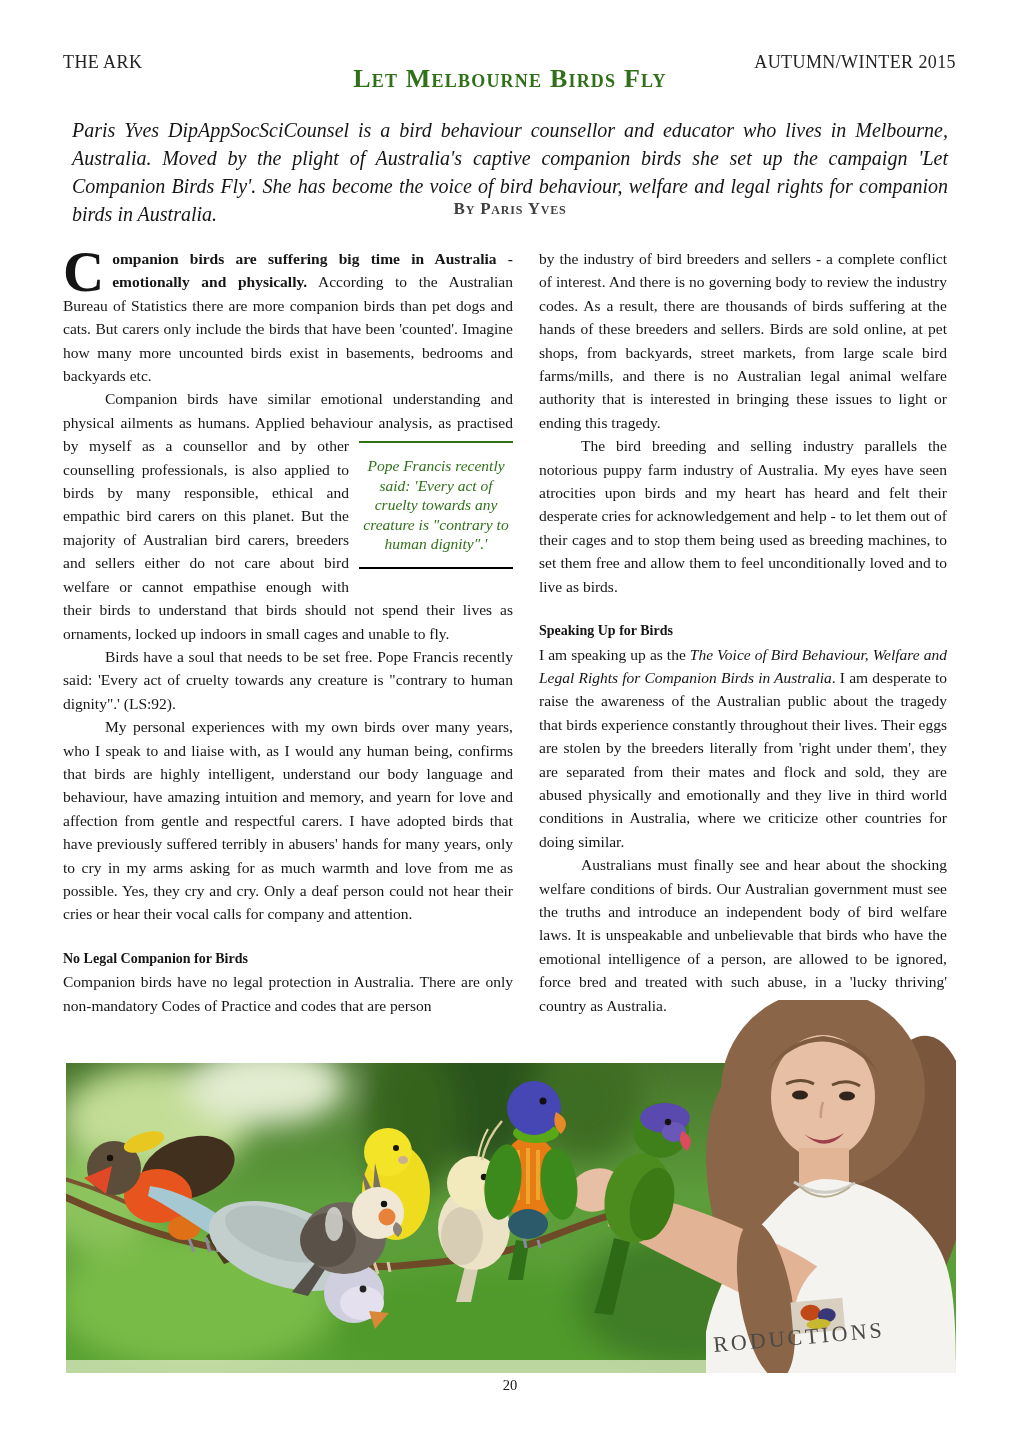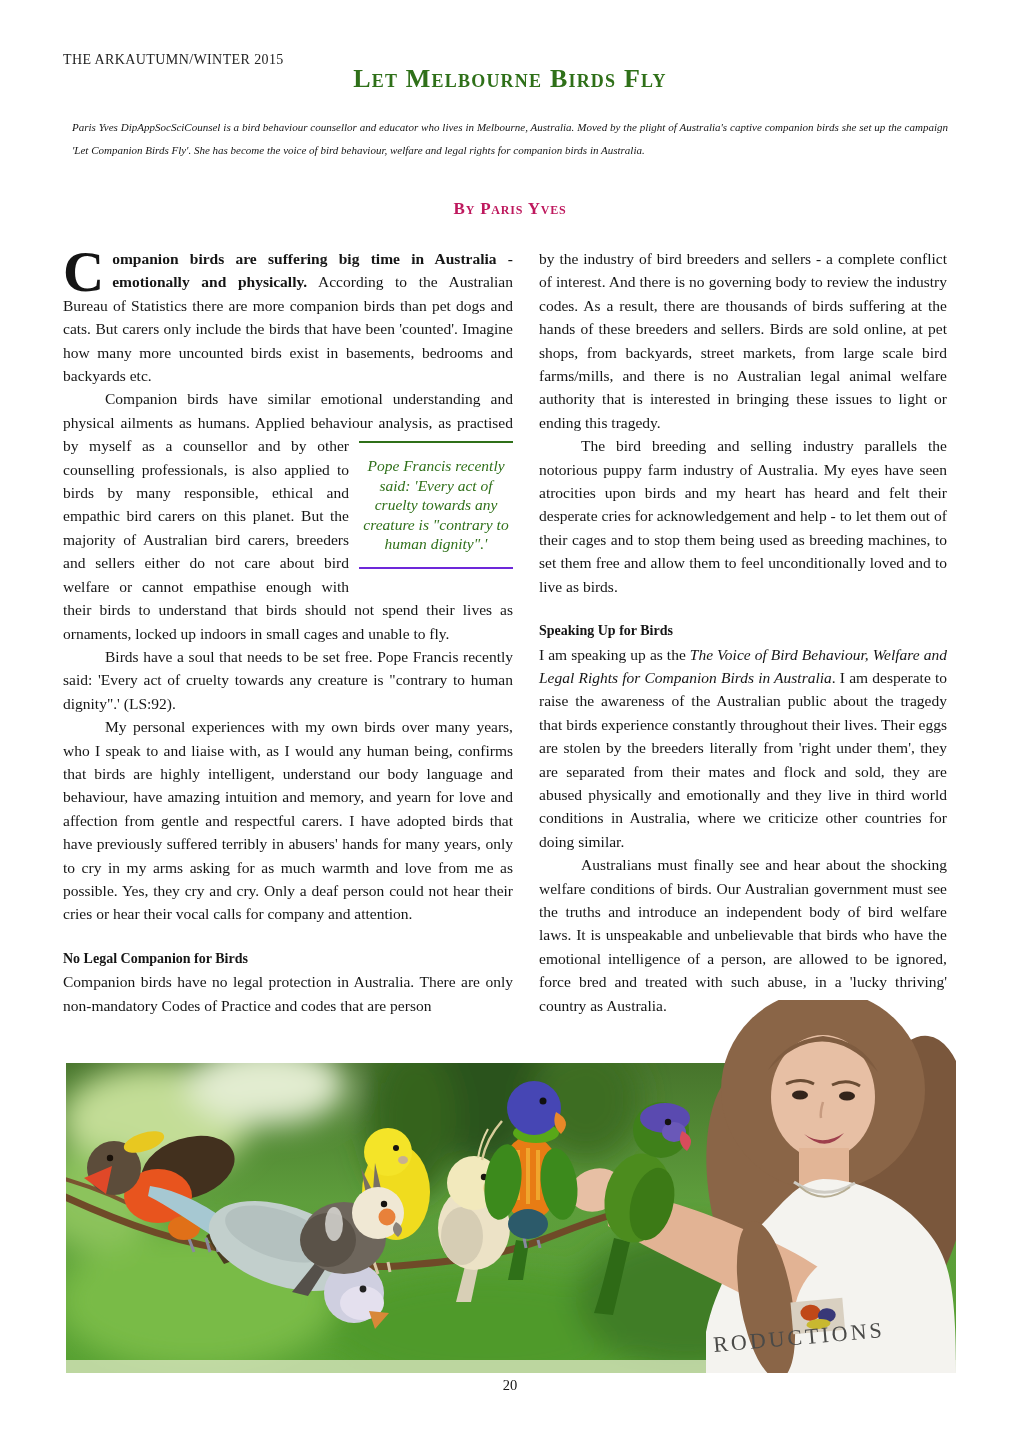--- a/index.html
+++ b/index.html
@@ -2,54 +2,54 @@
 <html><head>
 <meta charset="utf-8">
 <style>
   html,body{margin:0;padding:0;}
   body{
     width:1020px;height:1433px;position:relative;background:#ffffff;
     font-family:"Liberation Serif", serif;color:#151515;overflow:hidden;
   }
   .runhead{
     position:absolute;top:52px;left:63px;right:64px;
-    display:flex;
-    font-size:14px;letter-spacing:.4px;color:#232323;
+    display:flex;justify-content:space-between;
+    font-size:18px;letter-spacing:.4px;color:#232323;
   }
   .title{
     position:absolute;top:64px;left:0;right:0;text-align:center;
     font-variant:small-caps;font-weight:bold;font-size:26px;
     color:#2f7019;letter-spacing:1.2px;
   }
   .intro{
     position:absolute;top:116px;left:72px;width:876px;
-    font-style:italic;font-size:11px;line-height:23px;text-align:justify;
+    font-style:italic;font-size:20px;line-height:28px;text-align:justify;
   }
   .byline{
     position:absolute;top:199px;left:0;right:0;text-align:center;
     font-variant:small-caps;font-weight:bold;font-size:17px;
-    color:#be185d;letter-spacing:.8px;
+    color:#404040;letter-spacing:.8px;
   }
   .columns{
     position:absolute;top:247px;left:63px;width:884px;
     display:flex;gap:26px;z-index:1;
   }
   .col-left{width:450px;}
   .col-right{width:408px;}
   .columns p{margin:0;font-size:15.5px;line-height:23.4px;text-align:justify;}
   .indent{text-indent:42px;}
   .columns h3{margin:21px 0 0 0;font-size:14px;line-height:23.4px;font-weight:bold;}
   .dropcap{
     float:left;font-size:57px;line-height:43px;font-weight:bold;
     padding:3px 8px 0 0;
   }
   .pq-spacer{float:right;width:0;height:50px;}
   .pullquote{
     float:right;clear:right;width:150px;margin:4px 0 6px 10px;
-    padding:13px 2px;border-top:2px solid #2f7019;border-bottom:2px solid #6d28d9;
+    padding:13px 2px;border-top:2px solid #2f7019;border-bottom:2px solid #000000;
     color:#2f7019;font-style:italic;text-align:center;
     font-size:15.5px;line-height:19.5px;text-indent:0;
   }
   .head-spacer1{float:right;width:0;height:146px;}
   .head-spacer2{float:right;clear:right;width:206px;height:110px;}
   .photo{
     position:absolute;left:66px;top:1000px;width:890px;height:373px;z-index:2;
   }
   .pagenum{
     position:absolute;top:1377px;left:0;right:0;text-align:center;font-size:14.5px;z-index:3;

